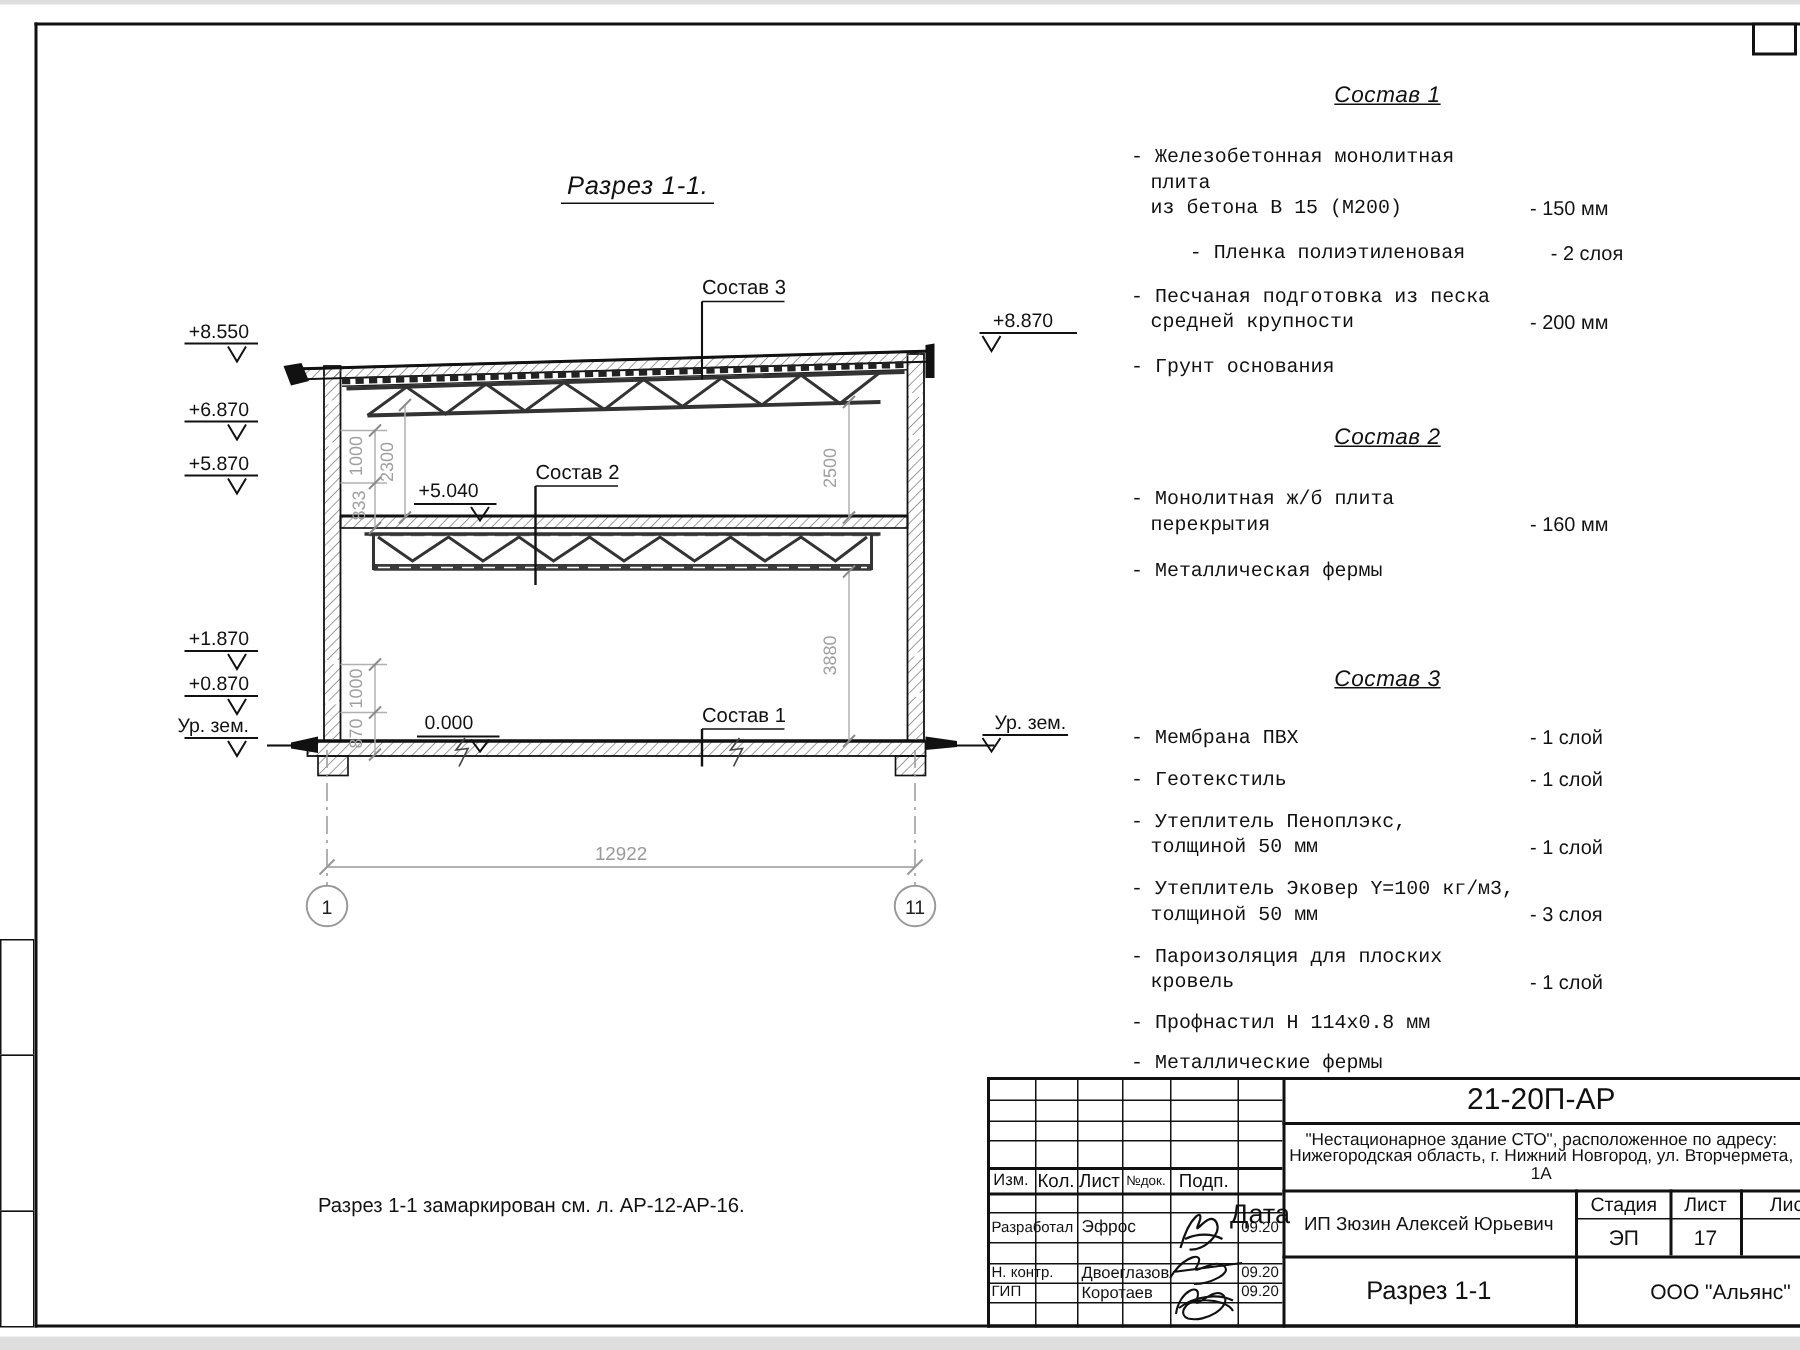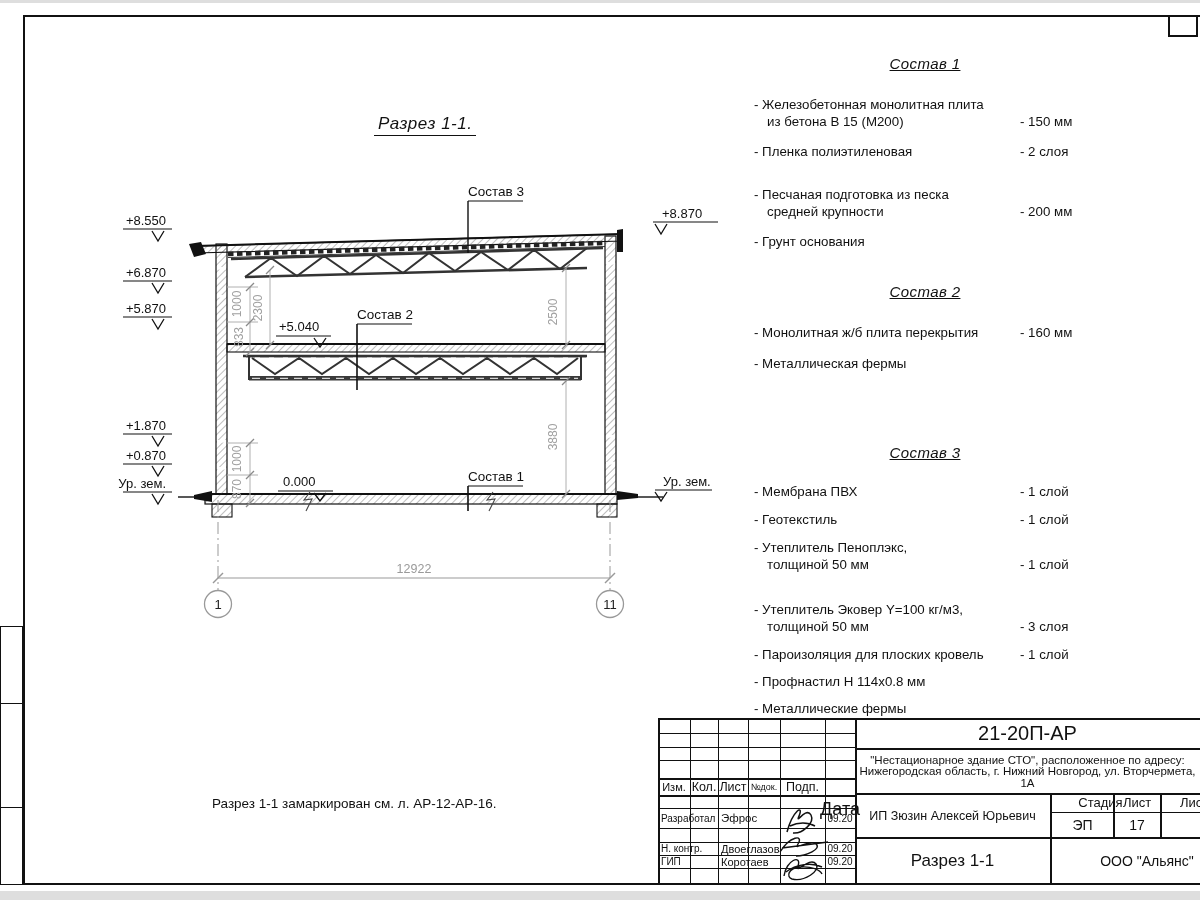--- a/index.html
+++ b/index.html
@@ -18,21 +18,21 @@
 
   .drawing-title{
     position:absolute;left:374px;top:114px;font-size:17px;font-style:italic;
     border-bottom:1.5px solid #111;padding:0 4px 1px 4px;letter-spacing:.5px;
   }
   .note{position:absolute;left:212px;top:796px;font-size:13.5px;}
 
   .comp{position:absolute;width:342px;}
   .comp-head{font-size:15px;font-style:italic;text-align:center;text-decoration:underline;margin-bottom:24px;letter-spacing:.4px;}
   .comp-item{display:flex;align-items:flex-end;margin-bottom:13px;font-size:13.3px;line-height:17px;}
-  .comp-item .nm{flex:1;white-space:pre-line;padding-left:13px;text-indent:-13px;}
+  .comp-item .nm{flex:1;white-space:pre-line;padding-left:13px;text-indent:-13px;font-family:Liberation Mono, monospace;}
   .comp-item .val{flex:0 0 76px;white-space:nowrap;padding-left:4px;}
 
   
   .tb{position:absolute;left:658px;top:718px;width:542px;height:167px;font-size:12px;}
   .tb .ln{position:absolute;background:#111;}
   .tb .cell{position:absolute;display:flex;align-items:center;justify-content:center;text-align:center;overflow:visible;}
   .tb .lft{justify-content:flex-start;text-align:left;}
   .sig{position:absolute;}
 </style>
 </head>
@@ -229,21 +229,21 @@
 <div class="drawing-title">Разрез 1-1.</div>
 <div class="note">Разрез 1-1 замаркирован см. л. АР-12-АР-16.</div>
 
 <div class="comp" style="left:754px;top:55px;">
   <div class="comp-head">Состав 1</div>
   <div class="comp-item">
     <div class="nm">- Железобетонная  монолитная плита
 из бетона В 15 (М200)</div>
     <div class="val">- 150 мм</div>
   </div>
-  <div class="comp-item" style="margin-bottom:26px;">
+  <div class="comp-item" style="margin-bottom:12px;text-align:center;">
     <div class="nm">- Пленка полиэтиленовая</div>
     <div class="val">-  2 слоя</div>
   </div>
   <div class="comp-item">
     <div class="nm">- Песчаная подготовка из песка
 средней крупности</div>
     <div class="val">- 200 мм</div>
   </div>
   <div class="comp-item">
     <div class="nm">- Грунт основания</div>
@@ -266,21 +266,21 @@
 <div class="comp" style="left:754px;top:444px;">
   <div class="comp-head" style="margin-bottom:22px;">Состав 3</div>
   <div class="comp-item" style="margin-bottom:11px;justify-content:flex-end;">
     <div class="nm">- Мембрана ПВХ</div>
     <div class="val">- 1 слой</div>
   </div>
   <div class="comp-item" style="margin-bottom:11px;">
     <div class="nm">- Геотекстиль</div>
     <div class="val">- 1 слой</div>
   </div>
-  <div class="comp-item" style="margin-bottom:28px;">
+  <div class="comp-item" style="margin-bottom:11px;">
     <div class="nm">- Утеплитель Пеноплэкс,
 толщиной 50 мм</div>
     <div class="val">- 1 слой</div>
   </div>
   <div class="comp-item" style="margin-bottom:11px;">
     <div class="nm">- Утеплитель Эковер Y=100 кг/м3,
 толщиной 50 мм</div>
     <div class="val">- 3 слоя</div>
   </div>
   <div class="comp-item" style="margin-bottom:10px;">
@@ -354,19 +354,19 @@
   <svg class="sig" style="left:118px;top:116px;" width="58" height="50" viewBox="0 0 58 50">
     <path d="M4,18 C14,2 28,0 22,10 C17,18 34,4 40,10 C46,15 30,22 20,22 M6,14 L52,8" fill="none" stroke="#111" stroke-width="1.4"></path>
     <path d="M8,42 C10,26 26,20 22,32 C19,41 34,22 40,30 C45,37 28,48 16,45 C10,43 12,34 24,33 C36,32 44,36 46,40 M10,38 C20,30 36,28 46,33" fill="none" stroke="#111" stroke-width="1.4"></path>
   </svg>
 
   <div class="cell" style="left:197px;top:2px;width:345px;height:27px;font-size:20px;">21-20П-АР</div>
   <div class="cell" style="left:197px;top:33px;width:345px;height:18px;font-size:11.5px;">"Нестационарное здание СТО", расположенное по адресу:</div>
   <div class="cell" style="left:197px;top:50px;width:345px;height:18px;font-size:11.5px;">Нижегородская область, г. Нижний Новгород, ул. Вторчермета, 1А</div>
   <div class="cell" style="left:197px;top:77px;width:195px;height:41px;font-size:12.5px;">ИП Зюзин Алексей Юрьевич</div>
   <div class="cell" style="left:197px;top:121px;width:195px;height:43px;font-size:17px;">Разрез 1-1</div>
-  <div class="cell" style="left:394px;top:76px;width:61px;height:17px;font-size:13px;padding-left:18px;">Стадия</div>
+  <div class="cell" style="left:394px;top:76px;width:61px;height:17px;font-size:13px;">Стадия</div>
   <div class="cell" style="left:456px;top:76px;width:46px;height:17px;font-size:13px;">Лист</div>
   <div class="cell" style="left:503px;top:76px;width:80px;height:17px;font-size:13px;">Листов</div>
   <div class="cell" style="left:394px;top:95px;width:61px;height:23px;font-size:14px;">ЭП</div>
   <div class="cell" style="left:456px;top:95px;width:46px;height:23px;font-size:14px;">17</div>
   <div class="cell" style="left:394px;top:121px;width:190px;height:43px;font-size:14px;">ООО "Альянс"</div>
 </div>
 
 </body></html>

